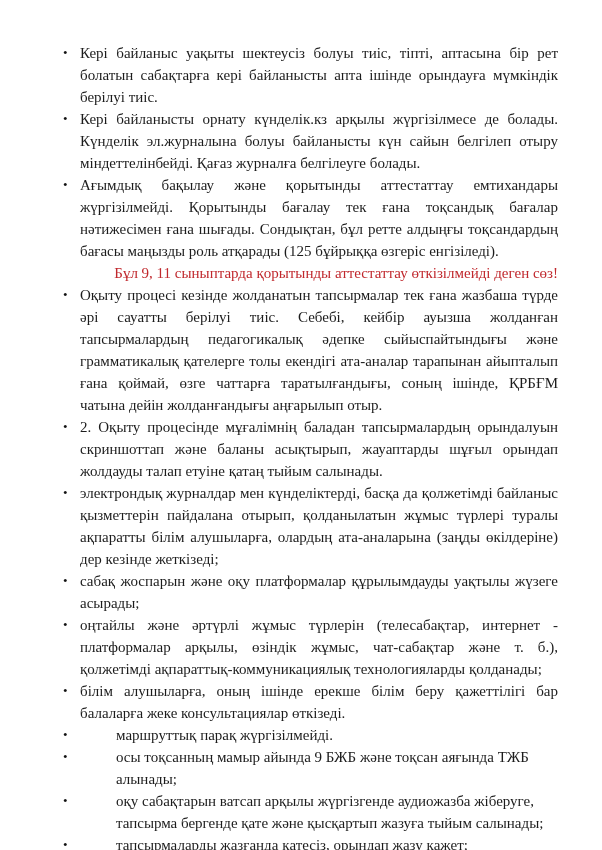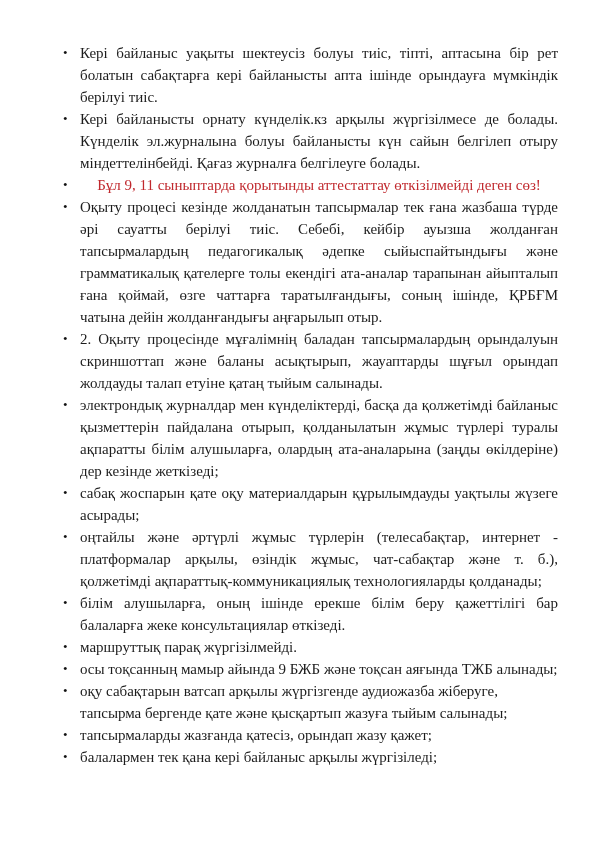--- a/index.html
+++ b/index.html
@@ -13,56 +13,57 @@
     font-family: "Liberation Serif", "DejaVu Serif", serif;
     font-size: 15px; line-height: 22px; color: #1c1c1c;
   }
   .item { position: relative; text-align: justify; }
   .item .bullet {
     position: absolute; left: -17px; top: 0; width: 6px; line-height: 22px;
     font-size: 13px; color: #111;
   }
   .item .txt { display: block; }
   .note {
-    display: block; color: #c0282d; text-align: center;
+    display: block; color: #c0282d; text-align: right;
   }
-  .item.left .txt { text-align: left; }
+  .item.left .txt { text-align: left; margin-left: 36px; }
 </style>
 </head>
 <body>
 
 <div class="page">
   <ul class="list">
     <li class="item">
         <span class="bullet">•</span>
         <span class="txt">Кері байланыс уақыты шектеусіз болуы тиіс, тіпті, аптасына бір рет болатын сабақтарға кері байланысты апта ішінде орындауға мүмкіндік берілуі тиіс.</span>
       </li>
     <li class="item">
         <span class="bullet">•</span>
         <span class="txt">Кері байланысты орнату күнделік.кз  арқылы жүргізілмесе де болады. Күнделік эл.журналына болуы байланысты күн сайын белгілеп отыру міндеттелінбейді.  Қағаз журналға белгілеуге болады.</span>
       </li>
     <li class="item">
         <span class="bullet">•</span>
+        <span class="txt">Ағымдық бақылау және қорытынды аттестаттау емтихандары жүргізілмейді. Қорытынды бағалау тек ғана тоқсандық бағалар нәтижесімен ғана шығады. Сондықтан, бұл ретте алдыңғы тоқсандардың бағасы маңызды роль атқарады (125 бұйрыққа өзгеріс енгізіледі).</span>
         <span class="note">Бұл  9, 11 сыныптарда қорытынды аттестаттау өткізілмейді деген сөз!</span>
       </li>
     <li class="item">
         <span class="bullet">•</span>
         <span class="txt">Оқыту процесі кезінде жолданатын тапсырмалар тек ғана жазбаша түрде әрі сауатты берілуі тиіс. Себебі, кейбір ауызша жолданған тапсырмалардың педагогикалық әдепке сыйыспайтындығы және грамматикалық қателерге толы екендігі ата-аналар тарапынан айыпталып ғана қоймай, өзге чаттарға таратылғандығы, соның ішінде, ҚРБҒМ чатына дейін жолданғандығы аңғарылып отыр.</span>
       </li>
     <li class="item">
         <span class="bullet">•</span>
         <span class="txt">2. Оқыту процесінде мұғалімнің баладан тапсырмалардың орындалуын скриншоттап және баланы асықтырып, жауаптарды шұғыл орындап жолдауды талап етуіне қатаң тыйым салынады.</span>
       </li>
     <li class="item">
         <span class="bullet">•</span>
         <span class="txt">электрондық журналдар мен күнделіктерді, басқа да қолжетімді байланыс қызметтерін пайдалана отырып,  қолданылатын жұмыс түрлері туралы ақпаратты білім алушыларға, олардың ата-аналарына (заңды өкілдеріне) дер кезінде жеткізеді;</span>
       </li>
     <li class="item">
         <span class="bullet">•</span>
-        <span class="txt">сабақ жоспарын қате оқу материалдарын құрылымдауды уақтылы жүзеге асырады;</span>
+        <span class="txt">сабақ жоспарын және оқу платформалар құрылымдауды уақтылы жүзеге асырады;</span>
       </li>
     <li class="item">
         <span class="bullet">•</span>
         <span class="txt">оңтайлы және әртүрлі жұмыс түрлерін (телесабақтар, интернет - платформалар арқылы, өзіндік жұмыс, чат-сабақтар және т. б.),  қолжетімді ақпараттық-коммуникациялық технологияларды қолданады;</span>
       </li>
     <li class="item">
         <span class="bullet">•</span>
         <span class="txt">білім алушыларға, оның ішінде ерекше білім беру қажеттілігі бар балаларға жеке консультациялар өткізеді.</span>
       </li>
     <li class="item left">

